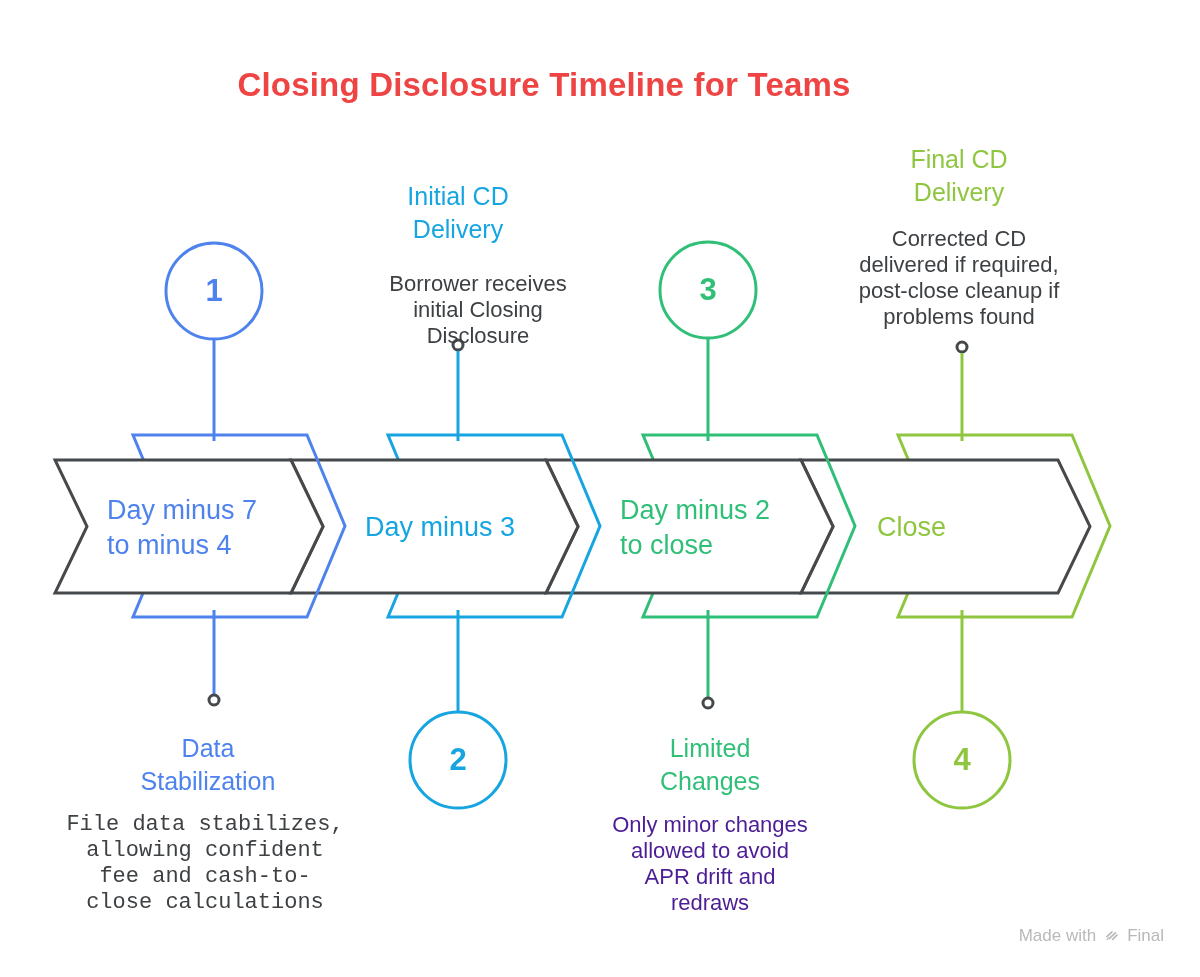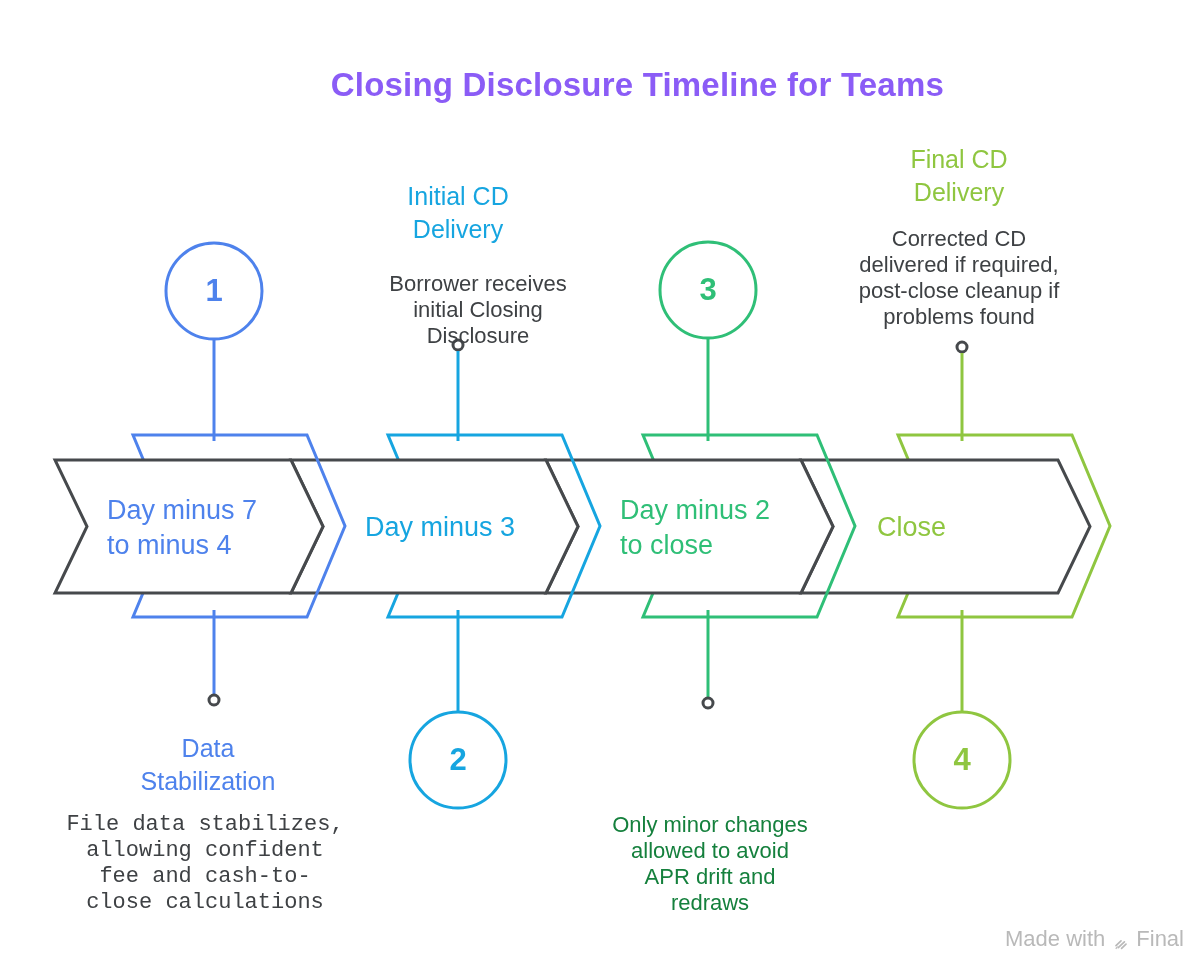--- a/index.html
+++ b/index.html
@@ -32,31 +32,31 @@
   .cb-s2 { left: 348px; top: 251px; width: 260px; margin-top: 20px; }
   .ct-s3 { left: 560px; top: 732px; width: 300px; }
   .cb-s3 { left: 570px; top: 812px; width: 280px; }
   .ct-s4 { left: 809px; top: 143px; width: 300px; }
   .cb-s4 { left: 814px; top: 226px; width: 290px; }
   .num-s1 { left: 166px; top: 243px; }
   .num-s2 { left: 410px; top: 712px; }
   .num-s3 { left: 660px; top: 242px; }
   .num-s4 { left: 914px; top: 712px; }
   .watermark {
-    position: absolute; top: 926px; right: 16px;
-    display: flex; align-items: flex-end; gap: 7px; font-size: 22px;
+    position: absolute; top: 926px; right: 36px;
+    display: flex; align-items: flex-start; gap: 7px; font-size: 17px;
   }
   svg.shapes { position: absolute; left: 0; top: 0; }
 </style>
 </head>
 <body>
 
 <div class="canvas">
 
-  <h1 class="title" style="color: #8b5cf6; text-align: right;">Closing Disclosure Timeline for Teams</h1>
+  <h1 class="title" style="color: #ef4444;">Closing Disclosure Timeline for Teams</h1>
 
   <svg class="shapes" width="1200" height="977" viewBox="0 0 1200 977">
 
     <g>
       <path d="M898 435 L1072 435 L1110 526 L1072 617 L898 617 L936 526 Z" fill="none" stroke-width="3" stroke="#8fc640"></path>
       <path d="M801 460 L1058 460 L1090 526.5 L1058 593 L801 593 L833 526.5 Z" fill="#ffffff" stroke-width="3" stroke="#46494c"></path>
     </g>
 
     <g>
       <path d="M643 435 L817 435 L855 526 L817 617 L643 617 L681 526 Z" fill="none" stroke-width="3" stroke="#2fbf77"></path>
@@ -112,21 +112,23 @@
 allowing confident
 fee and cash-to-
 close calculations</div>
 
   <div class="abs callout-title ct-s2" style="color: rgb(22, 165, 224);">Initial CD
 Delivery</div>
   <div class="abs callout-body cb-s2" style="color: rgb(62, 65, 68);">Borrower receives
 initial Closing
 Disclosure</div>
 
-  <div class="abs callout-body cb-s3" style="color: #15803d;">Only minor changes
+  <div class="abs callout-title ct-s3" style="color: rgb(47, 191, 119);">Limited
+Changes</div>
+  <div class="abs callout-body cb-s3" style="color: #4c1d95;">Only minor changes
 allowed to avoid
 APR drift and
 redraws</div>
 
   <div class="abs callout-title ct-s4" style="color: rgb(143, 198, 64);">Final CD
 Delivery</div>
   <div class="abs callout-body cb-s4" style="color: rgb(62, 65, 68);">Corrected CD
 delivered if required,
 post-close cleanup if
 problems found</div>

